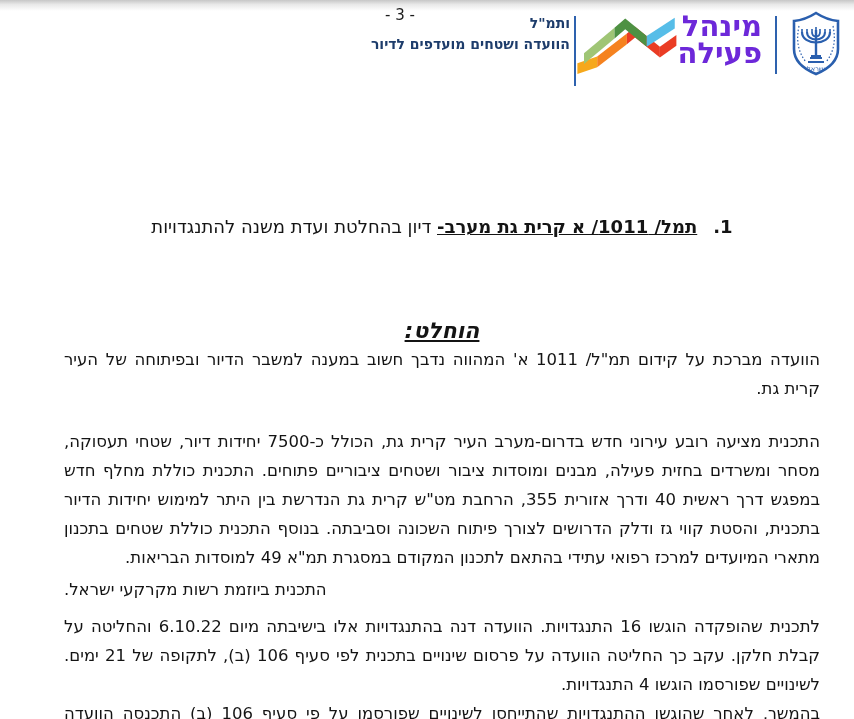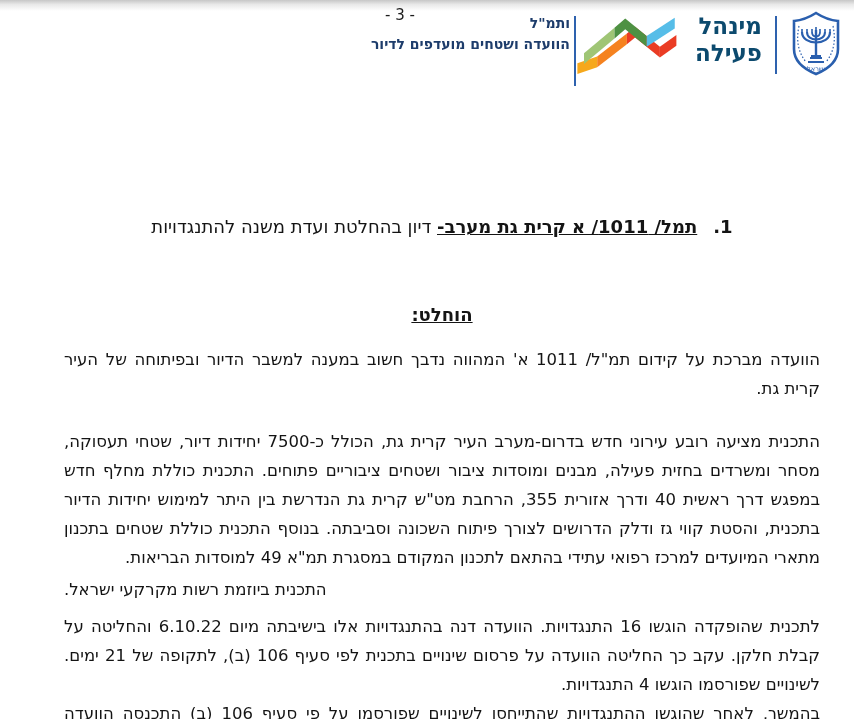--- a/index.html
+++ b/index.html
@@ -14,35 +14,35 @@
   }
   .page-num {
     position:absolute; top:6px; left:355px; width:90px; text-align:center;
     direction:ltr; font-size:15px; color:#1c1c1c;
   }
   
   .emblem { position:absolute; top:10px; left:786px; width:60px; height:68px; }
   .sep-1 { position:absolute; top:16px; left:775px; width:2px; height:58px; background:#2e62ae; }
   .ministry {
     position:absolute; top:13px; left:636px; width:126px; text-align:right;
-    font-weight:bold; font-size:23px; line-height:27px; color:#0c4a6e;
+    font-weight:bold; font-size:29px; line-height:27px; color:#6d28d9;
   }
   .chevron-logo { position:absolute; top:12px; left:577px; width:108px; height:66px; }
   .sep-2 { position:absolute; top:16px; left:574px; width:2px; height:70px; background:#2e62ae; }
   .vatmal {
     position:absolute; top:13px; left:320px; width:250px; text-align:right;
     color:#1d3c6b; font-size:14px; line-height:21px; font-weight:bold;
   }
   .vatmal .v-line { display:block; }
   
   .block { position:absolute; right:34px; width:756px; line-height:29px;text-align:center; }
   .item-heading { top:212px; font-size:18px; }
   .item-heading .num { font-weight:bold; margin-left:16px; }
   .item-heading .u-bold { font-weight:bold; text-decoration:underline; }
-  .decision-label { top:300px; font-size:18px; font-weight:bold; text-decoration:underline; }
+  .decision-label { top:316px; font-size:22px; font-weight:bold; text-decoration:underline;font-style:italic; }
   .para { font-size:16.5px; text-align:justify; }
   .p1 { top:345px; }
   .p2 { top:400px;margin-top:27px; }
   .p3 { top:575px; text-align:left; }
   .p4 { top:612px; }
   .p5 { top:699px; }
 </style>
 </head>
 <body>
 

